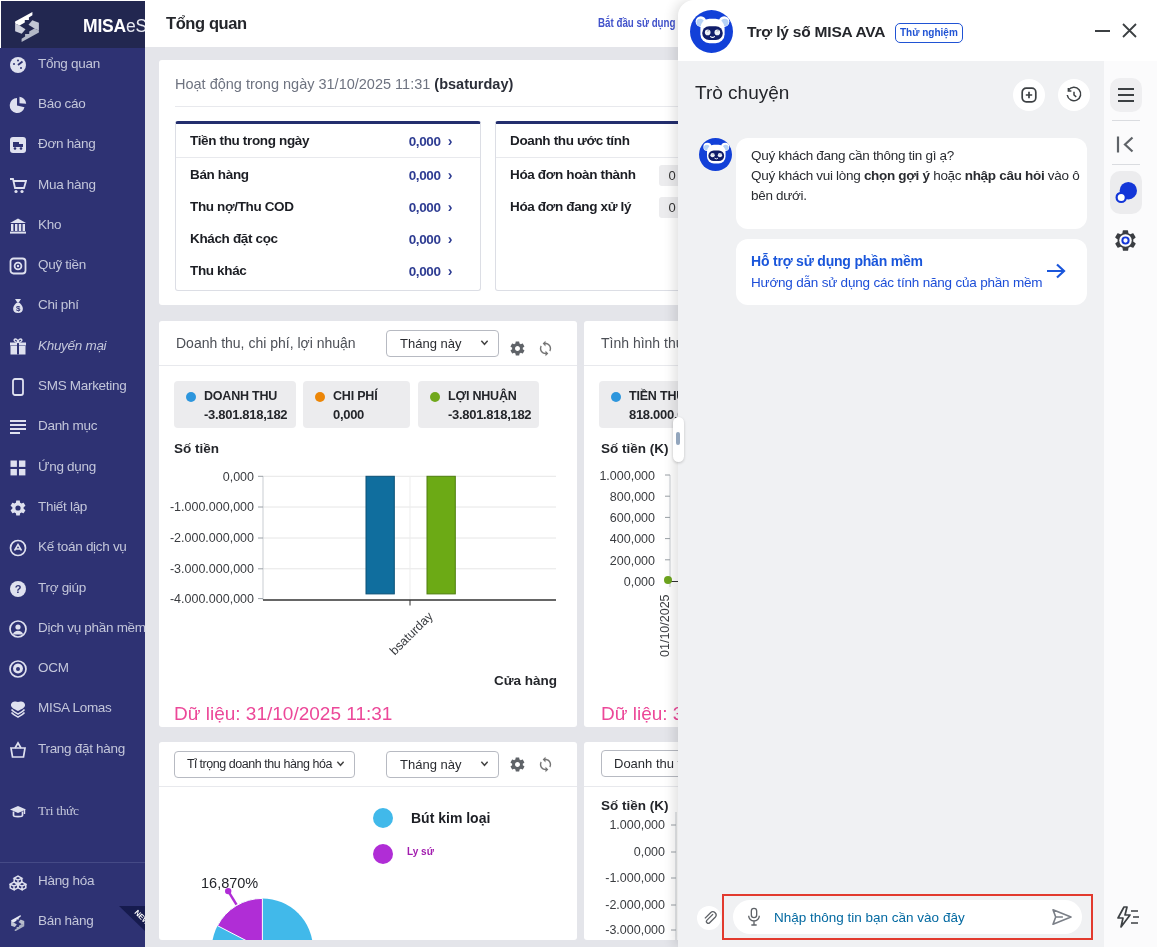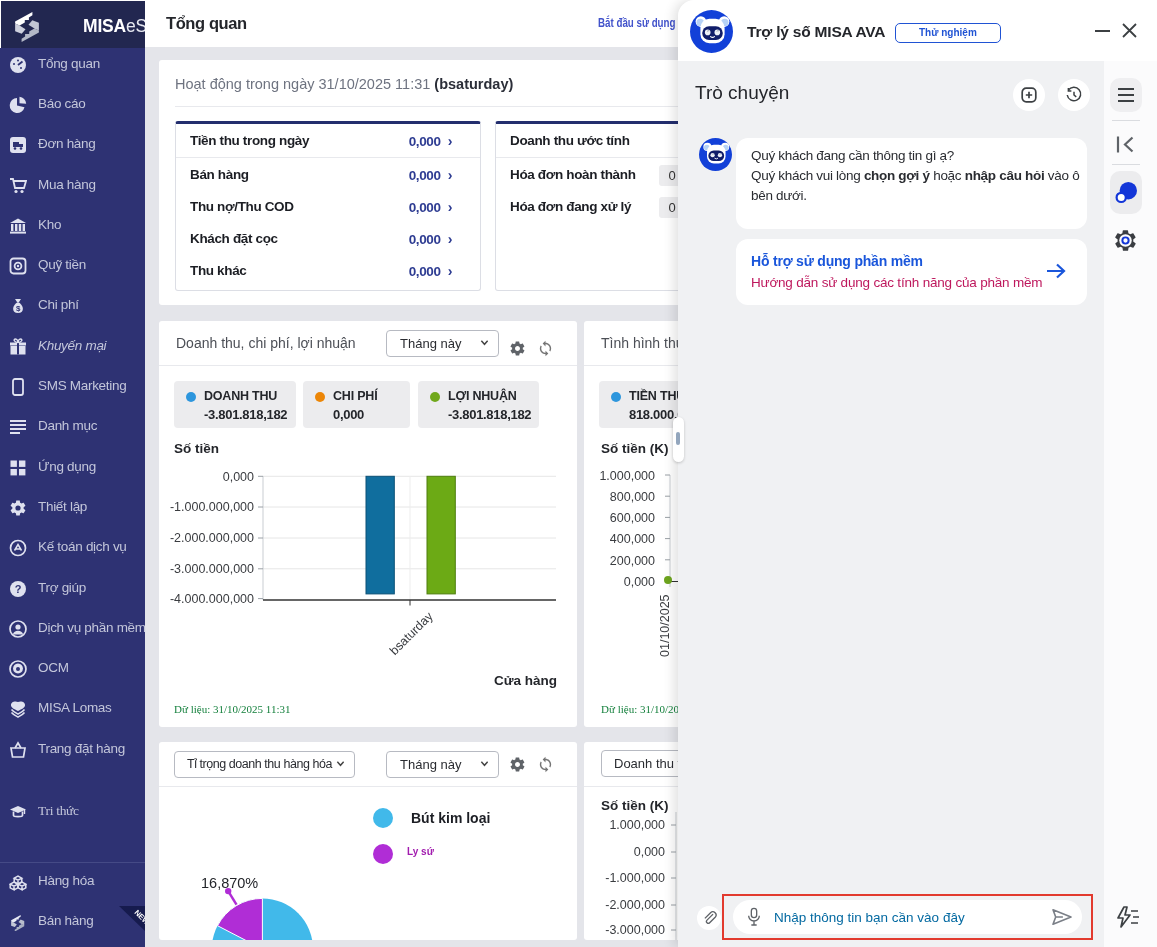--- a/index.html
+++ b/index.html
@@ -42,21 +42,21 @@
 .ctitle { position:absolute; left:17px; top:14px; font-size:14px; color:#4c4f56; }
 .chr { position:absolute; left:0; top:44px; width:100%; height:1px; background:#e8e9ed; }
 .dd { position:absolute; height:27px; white-space:nowrap; overflow:hidden; border:1px solid #b7bac2; border-radius:4px; background:#fff; font-size:13px; color:#2a2c31; line-height:25px; padding-left:12px; }
 .dd .chev { position:absolute; right:9px; top:7px; width:9px; height:9px; }
 .gearbtn, .refbtn { position:absolute; width:17px; height:17px; }
 .lgbox { position:absolute; top:60px; height:47px; background:#ececee; border-radius:4px; }
 .lgbox .dot { position:absolute; left:12px; top:11px; width:10px; height:10px; border-radius:50%; }
 .lgbox .t1 { position:absolute; left:30px; top:8px; font-size:12.5px; letter-spacing:-0.2px; font-weight:bold; color:#24262b; white-space:nowrap; }
 .lgbox .t2 { position:absolute; left:30px; top:26px; font-size:13px; letter-spacing:-0.3px; font-weight:bold; color:#24262b; white-space:nowrap; }
 .axlbl { position:absolute; font-size:12.5px; color:#3a3c40; text-align:right; white-space:nowrap; }
-.datelbl { position:absolute; font-size:11px; color:#15803d;font-family:Liberation Serif, serif; }
+.datelbl { position:absolute; font-size:19px; color:#ec4899; }
 </style>
 </head>
 <body>
 
 <div id="sidebar" class="abs"></div>
 <div id="logo" class="abs">
   <svg class="abs" style="left:12px;top:8px" width="28" height="36" viewBox="12 8 28 36">
     <polygon points="14.1,20.5 31.4,10.9 31.4,14.2 27.9,16.4 27.9,19.1 23.8,19.1 23.8,21.5 18.6,24.6 14.1,22.5" fill="#ffffff"></polygon>
     <polygon points="14.1,22.4 18.6,24.5 24.5,28.3 20.7,32.7 14.1,30.3" fill="#cdd0dd"></polygon>
     <polygon points="37.9,31.5 20.6,41.1 20.6,37.8 24.1,35.6 24.1,32.9 28.2,32.9 28.2,30.5 33.4,27.4 37.9,29.5" fill="#b3b8c7"></polygon>
@@ -422,21 +422,21 @@
    <circle cx="34.8" cy="12.4" r="3.7" fill="#b6d2f6"></circle>
    <rect x="10.4" y="8.8" width="24.2" height="24.4" rx="9" fill="#ffffff"></rect>
    <rect x="12.2" y="16.2" width="20.6" height="13.8" rx="6.9" fill="#101d69"></rect>
    <circle cx="17.7" cy="22.4" r="2.8" fill="#eef1f7"></circle>
    <circle cx="27.3" cy="22.4" r="2.8" fill="#eef1f7"></circle>
    <path d="M17.1 21.4 a2 2 0 0 1 2.2 -0.6" stroke="#8a93a8" stroke-width="0.9" fill="none"></path>
    <path d="M26.7 21.4 a2 2 0 0 1 2.2 -0.6" stroke="#8a93a8" stroke-width="0.9" fill="none"></path>
    <path d="M20.6 26.6 q1.9 1.7 3.8 0" stroke="#ffffff" stroke-width="1.2" fill="none" stroke-linecap="round"></path>
   </svg>
 <div class="abs" style="left:747px;top:23px;font-size:15.5px;letter-spacing:-0.2px;font-weight:bold;color:#24262b">Trợ lý số MISA AVA</div>
-<div class="abs" style="left:895px;top:23px;height:20px;border:1.5px solid #2053d4;border-radius:5px;color:#2053d4;font-size:10px;padding:0 23px;font-weight:bold;text-align:center;line-height:17px;white-space:nowrap;">Thử nghiệm</div>
+<div class="abs" style="left:895px;top:23px;height:20px;border:1.5px solid #2053d4;border-radius:5px;color:#2053d4;font-size:10px;padding:0 4px;font-weight:bold;text-align:center;line-height:17px;white-space:nowrap;">Thử nghiệm</div>
 <svg class="abs" style="left:1094px;top:22px" width="17" height="17" viewBox="0 0 17 17">
     <line x1="1" y1="9" x2="16" y2="9" stroke="#3c4043" stroke-width="2"></line>
   </svg>
 <svg class="abs" style="left:1122px;top:23px" width="15" height="15" viewBox="0 0 15 15">
     <path d="M1 1 L14 14 M14 1 L1 14" stroke="#3c4043" stroke-width="1.8"></path>
   </svg>
 
 <div class="abs" style="left:695px;top:82px;font-size:19px;font-weight:normal;color:#24262b">Trò chuyện</div>
 <div class="abs" style="left:1013px;top:79px;width:32px;height:32px;border-radius:50%;background:#fff;"></div>
 <svg class="abs" style="left:1021px;top:87px" width="16" height="16" viewBox="0 0 16 16">
@@ -482,21 +482,21 @@
    <circle cx="17.7" cy="22.4" r="2.8" fill="#eef1f7"></circle>
    <circle cx="27.3" cy="22.4" r="2.8" fill="#eef1f7"></circle>
    <path d="M17.1 21.4 a2 2 0 0 1 2.2 -0.6" stroke="#8a93a8" stroke-width="0.9" fill="none"></path>
    <path d="M26.7 21.4 a2 2 0 0 1 2.2 -0.6" stroke="#8a93a8" stroke-width="0.9" fill="none"></path>
    <path d="M20.6 26.6 q1.9 1.7 3.8 0" stroke="#ffffff" stroke-width="1.2" fill="none" stroke-linecap="round"></path>
   </svg>
 <div class="abs" style="left:736px;top:138px;width:351px;height:91px;background:#fff;border-radius:12px;"></div>
 <div class="abs" style="left:751px;top:146px;font-size:13.5px;letter-spacing:-0.3px;color:#2a2c31;line-height:20px;">Quý khách đang cần thông tin gì ạ?<br>Quý khách vui lòng <b>chọn gợi ý</b> hoặc <b>nhập câu hỏi</b> vào ô<br>bên dưới.</div>
 <div class="abs" style="left:736px;top:239px;width:351px;height:66px;background:#fff;border-radius:12px;"></div>
 <div class="abs" style="left:751px;top:253px;font-size:14px;letter-spacing:-0.2px;font-weight:bold;color:#1a56db;">Hỗ trợ sử dụng phần mềm</div>
-<div class="abs" style="left:751px;top:275px;font-size:13.5px;letter-spacing:-0.2px;color:#be185d;">Hướng dẫn sử dụng các tính năng của phần mềm</div>
+<div class="abs" style="left:751px;top:275px;font-size:13.5px;letter-spacing:-0.2px;color:#1d4ed8;">Hướng dẫn sử dụng các tính năng của phần mềm</div>
 <svg class="abs" style="left:1046px;top:263px" width="20" height="16" viewBox="0 0 20 16">
     <path d="M1 8h17M11 1.5 L18 8 L11 14.5" fill="none" stroke="#1a56db" stroke-width="2.2"></path>
   </svg>
 
 <div class="abs" style="left:697px;top:906px;width:24px;height:24px;border-radius:50%;background:#fff;"></div>
 <svg class="abs" style="left:701px;top:909px" width="17" height="18" viewBox="0 0 24 24">
     <path fill="none" stroke="#5f6368" stroke-width="1.9" d="M17 6.5 L8.5 15a2.6 2.6 0 0 0 3.7 3.7 L20 11a4.6 4.6 0 0 0-6.5-6.5 L5.5 12.5"></path>
   </svg>
 <div class="abs" style="left:722px;top:894px;width:371px;height:46px;border:2.5px solid #e23a2e;"></div>
 <div class="abs" style="left:733px;top:900px;width:349px;height:34px;background:#fff;border-radius:17px;"></div>

